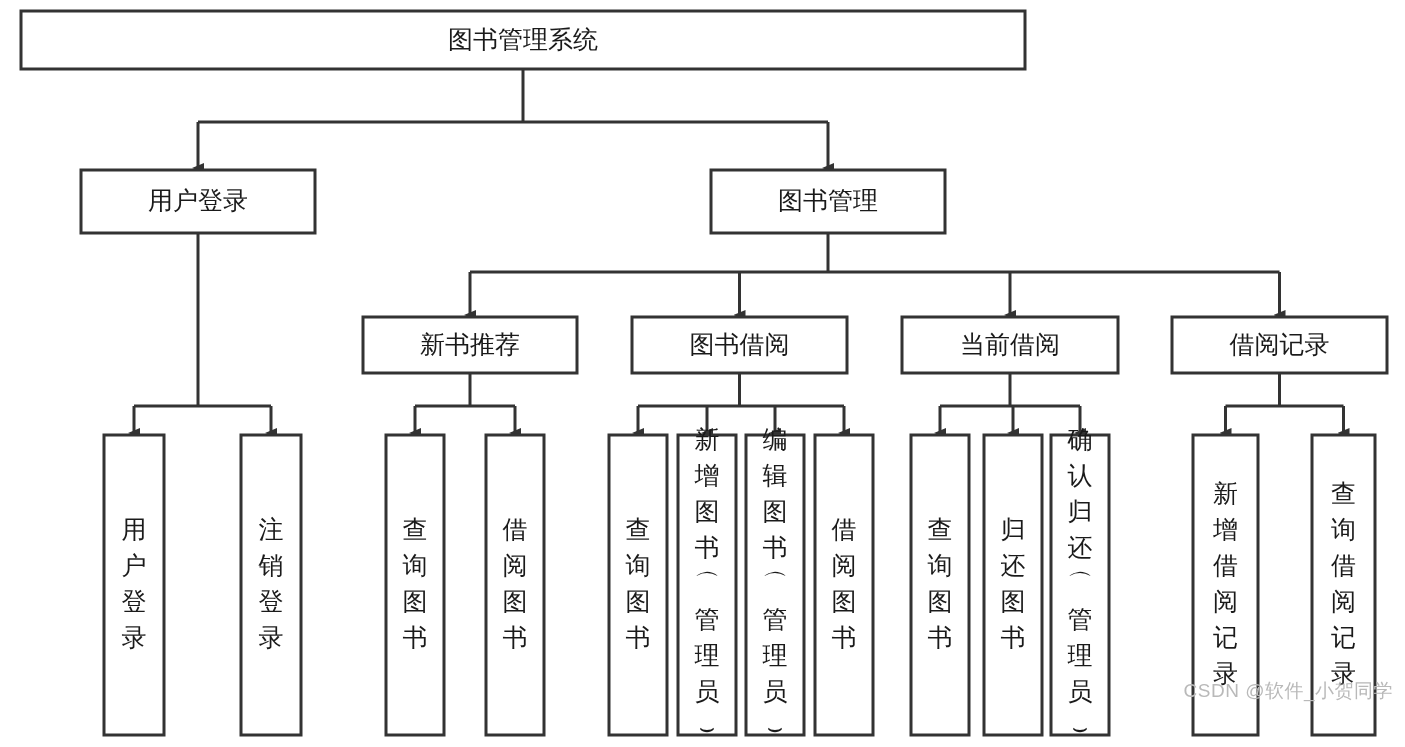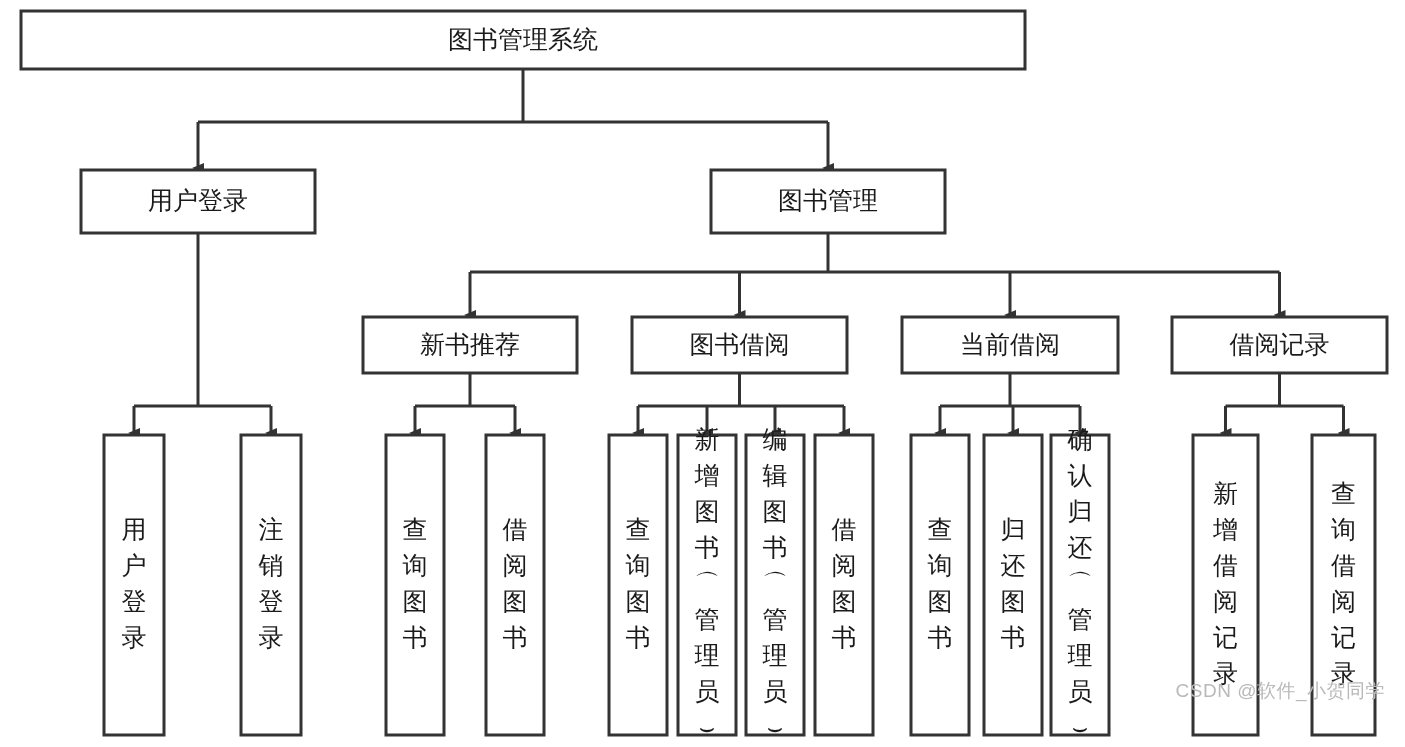--- a/index.html
+++ b/index.html
@@ -13,21 +13,21 @@
   .node-box{fill:#ffffff;stroke:#333333;stroke-width:3;}
   .link-line{stroke:#333333;stroke-width:3;fill:none;}
   .node-label{
     font-family:"Liberation Sans","DejaVu Sans",sans-serif;
     fill:#1a1a1a;font-size:25px;
     dominant-baseline:middle;text-anchor:middle;
     white-space:pre;
   }
   .node-label.vertical{font-size:25px;text-anchor:middle;}
   .watermark{
-    position:absolute;right:20px;bottom:6px;
+    position:absolute;right:12px;bottom:6px;
     font-family:"Liberation Sans","DejaVu Sans",sans-serif;
     font-size:19px;color:#b9b9b9;letter-spacing:.5px;
     user-select:none;pointer-events:none;white-space:nowrap;
   }
 </style>
 </head>
 <body>
 
 <div id="diagram-root">
   <svg class="flow" id="flow-svg" viewBox="0 0 1405 747">

